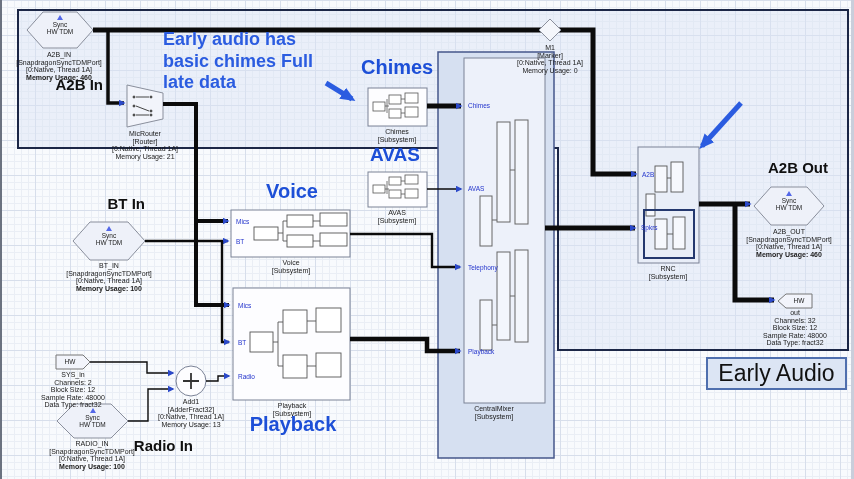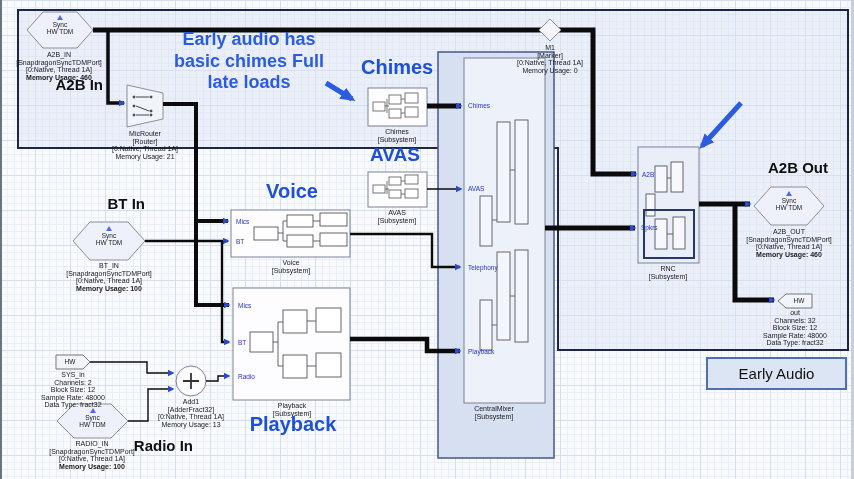--- a/index.html
+++ b/index.html
@@ -16,23 +16,23 @@
   }
   svg.layer{position:absolute;left:0;top:0}
   .t{position:absolute}
   .c{text-align:center}
   .s7{font-size:7px;line-height:7.6px}
   .s65{font-size:6.5px;line-height:7px}
   .b{font-weight:bold}
   .port{position:absolute;font-size:6.5px;line-height:7px;color:#2233cc;white-space:nowrap}
   .bh{position:absolute;font-weight:bold;color:#1d4fd7;text-align:center;white-space:nowrap}
   .kh{position:absolute;font-weight:bold;color:#101010;font-size:15px;text-align:right;white-space:nowrap}
-  .note{position:absolute;font-weight:bold;color:#2b5ce0;font-size:18px;line-height:21.5px;text-align:center;white-space:nowrap}
+  .note{position:absolute;font-weight:bold;color:#2b5ce0;font-size:18px;line-height:21.5px;text-align:left;white-space:nowrap}
   .ti{width:0;height:0;border-left:3px solid transparent;border-right:3px solid transparent;border-bottom:5px solid #5468e8;margin:0 auto 1px}
-  .legendbox{position:absolute;left:706px;top:357px;width:137px;height:29px;background:#dce5f4;border:2px solid #4f6fae;font-size:15px;line-height:29px;text-align:center;color:#111}
+  .legendbox{position:absolute;left:706px;top:357px;width:137px;height:29px;background:#dce5f4;border:2px solid #4f6fae;font-size:23px;line-height:29px;text-align:center;color:#111}
   .edge-l{position:absolute;left:0;top:0;width:2px;height:479px;background:#6b7280}
   .edge-r{position:absolute;right:0;top:0;width:3px;height:479px;background:#c9cedb}
 </style>
 </head>
 <body>
 
 <div class="stage">
 
   <svg class="layer" width="854" height="479" viewBox="0 0 854 479">
     <defs>
@@ -159,21 +159,21 @@
     <line x1="326" y1="83" x2="352" y2="99" stroke="#2b5ce0" stroke-width="5" marker-end="url(#ab)"></line>
     <line x1="741" y1="103" x2="702" y2="146" stroke="#2b5ce0" stroke-width="5" marker-end="url(#ab)"></line>
   </svg>
 
   <div class="edge-l"></div>
   <div class="edge-r"></div>
 
   <div class="note" style="left:163px;top:29px;width:172px">
     <div>Early audio has</div>
     <div>basic chimes  Full</div>
-    <div>late loads</div>
+    <div>late data</div>
   </div>
 
   <div class="t c s65" style="left:27px;top:15px;width:66px">
     <div class="ti"></div>
     <div>Sync</div>
     <div>HW TDM</div>
   </div>
   <div class="t c s7" style="left:-1px;top:51px;width:120px">
     <div>A2B_IN</div>
     <div>[SnapdragonSyncTDMPort]</div>

